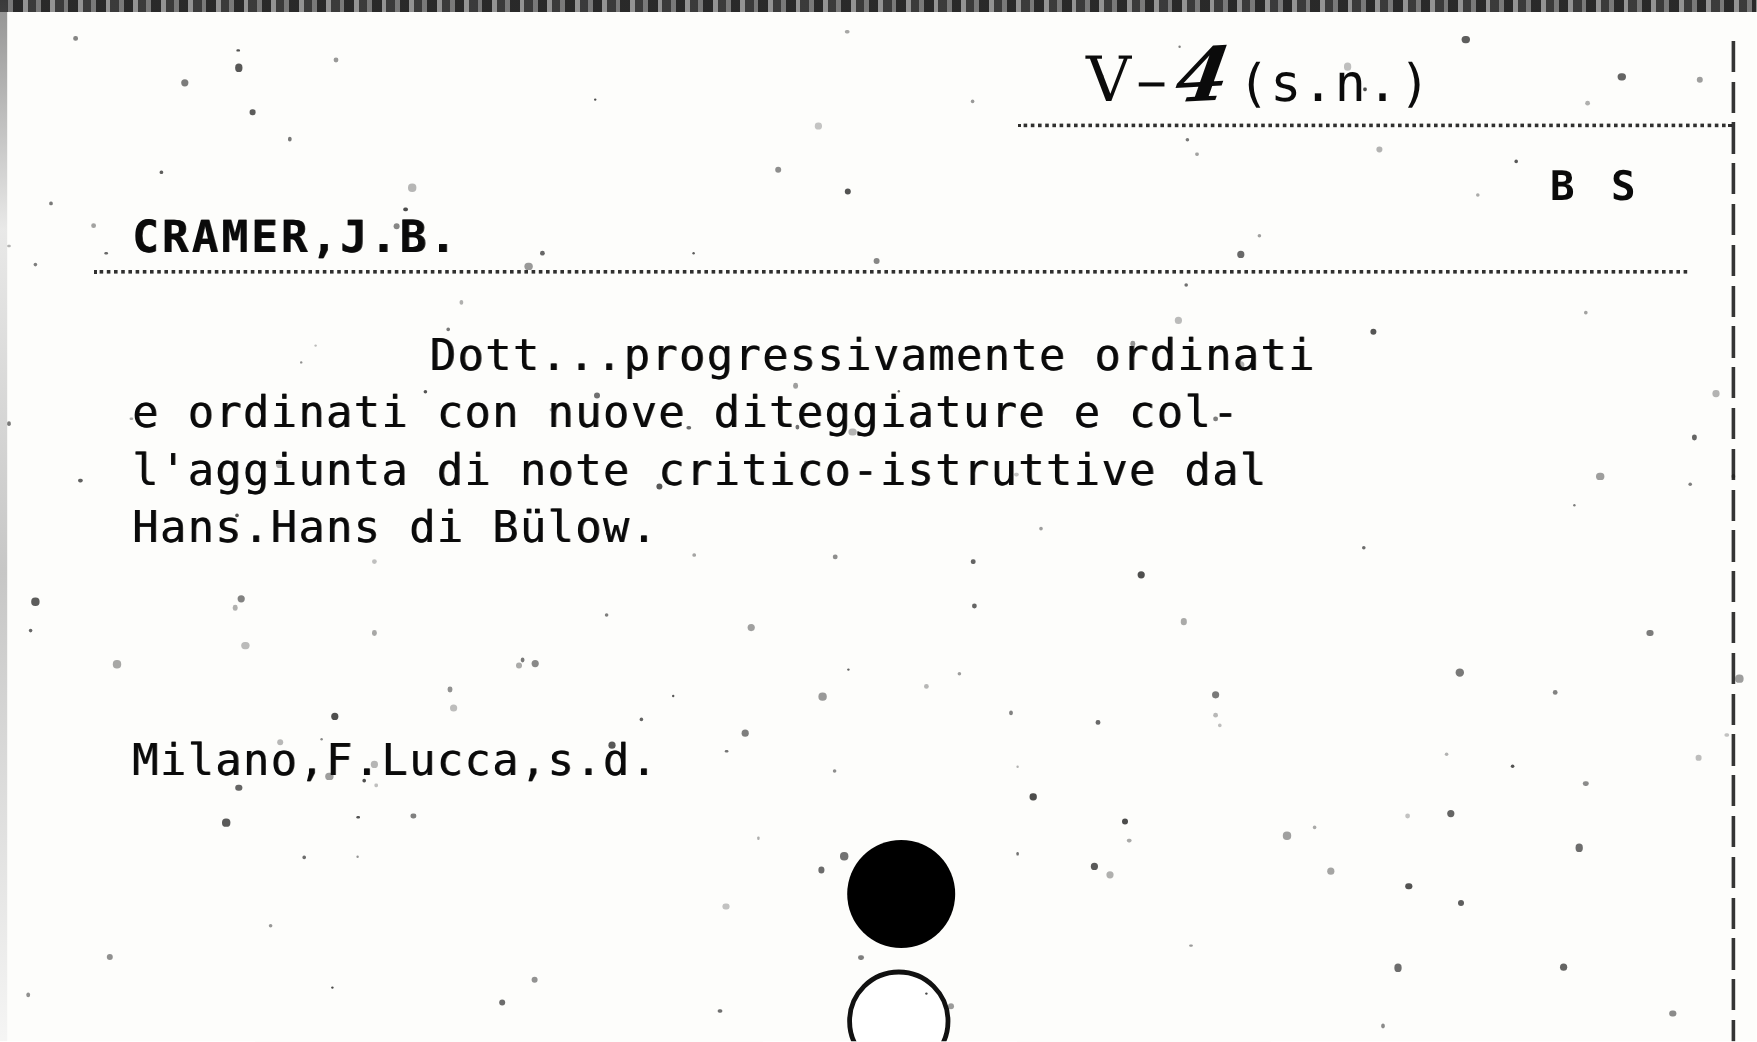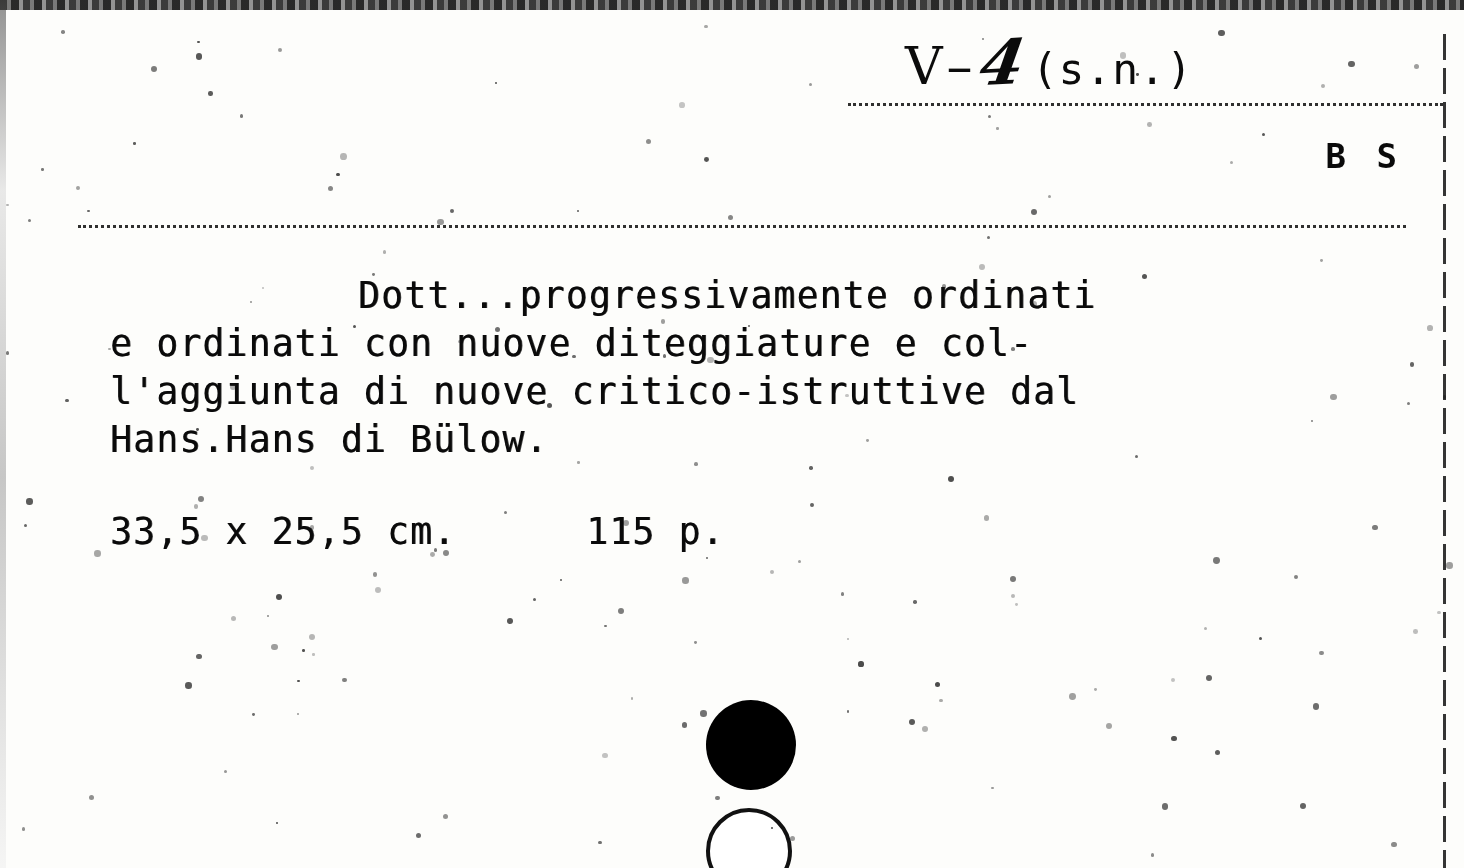--- a/index.html
+++ b/index.html
@@ -89,21 +89,21 @@
   .dotrule {
     position: absolute;
     border-bottom: 3px dotted #1a1a1a;
     opacity: .9;
   }
   .rule-call { left: 848px; top: 103px; width: 595px; }
   .rule-author { left: 78px; top: 225px; width: 1328px; }
 
   .bs {
     position: absolute;
-    right: 62px;
+    right: 96px;
     top: 136px;
     font-family: "DejaVu Sans Mono", "Liberation Mono", monospace;
     font-weight: 700;
     font-size: 34px;
     letter-spacing: 5px;
   }
 
   .author {
     position: absolute;
     left: 110px;
@@ -180,30 +180,31 @@
   <div class="right-rule"></div>
 
   <div class="callno">
     <span>V</span><span>–</span><span class="hand">4</span><span class="sn">(s.n.)</span>
   </div>
 
   <div class="dotrule rule-call"></div>
 
   <div class="bs">B S</div>
 
+  <div class="author">CRAMER,J.B.</div>
 
   <div class="dotrule rule-author"></div>
 
   <div class="body-block"><span class="indent"></span><span>Dott...progressivamente ordinati</span>
 <span>e ordinati con nuove diteggiature e col-</span>
-<span>l'aggiunta di nuove critico-istruttive dal</span>
+<span>l'aggiunta di note critico-istruttive dal</span>
 <span>Hans.Hans di Bülow.</span></div>
 
-  <div class="dims"><span>33,5 x 25,5 cm.</span><span class="gap"></span><span>115 p.</span></div>
-
+
+  <div class="imprint">Milano,F.Lucca,s.d.</div>
 
   <div class="hole-filled"></div>
   <div class="hole-open"></div>
 
   <div id="noise">
       <div class="speckle" style="width: 5.48982px; height: 5.48982px; left: 1171.32px; top: 735.971px; opacity: 0.75;"></div>
       <div class="speckle" style="width: 2.28605px; height: 2.28605px; left: 266.705px; top: 614.744px; opacity: 0.51;"></div>
       <div class="speckle" style="width: 3.91925px; height: 3.91925px; left: 809.704px; top: 503.334px; opacity: 0.67;"></div>
       <div class="speckle" style="width: 5.76163px; height: 5.76163px; left: 679.309px; top: 101.9px; opacity: 0.25;"></div>
       <div class="speckle" style="width: 6.11836px; height: 6.11836px; left: 442.525px; top: 549.838px; opacity: 0.51;"></div>

